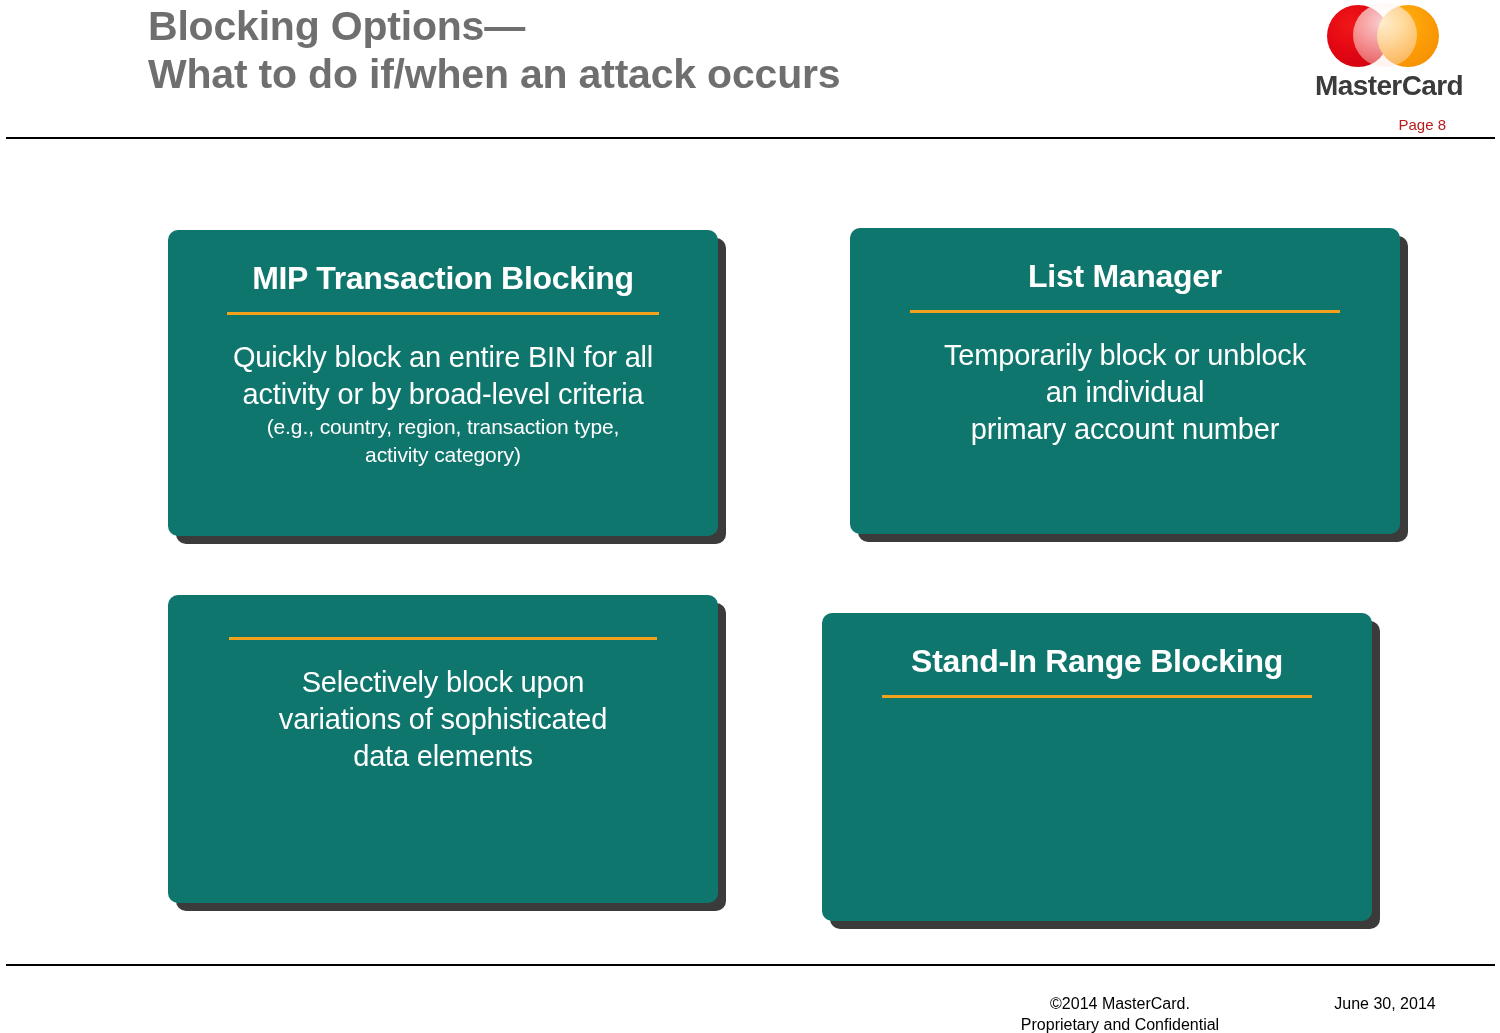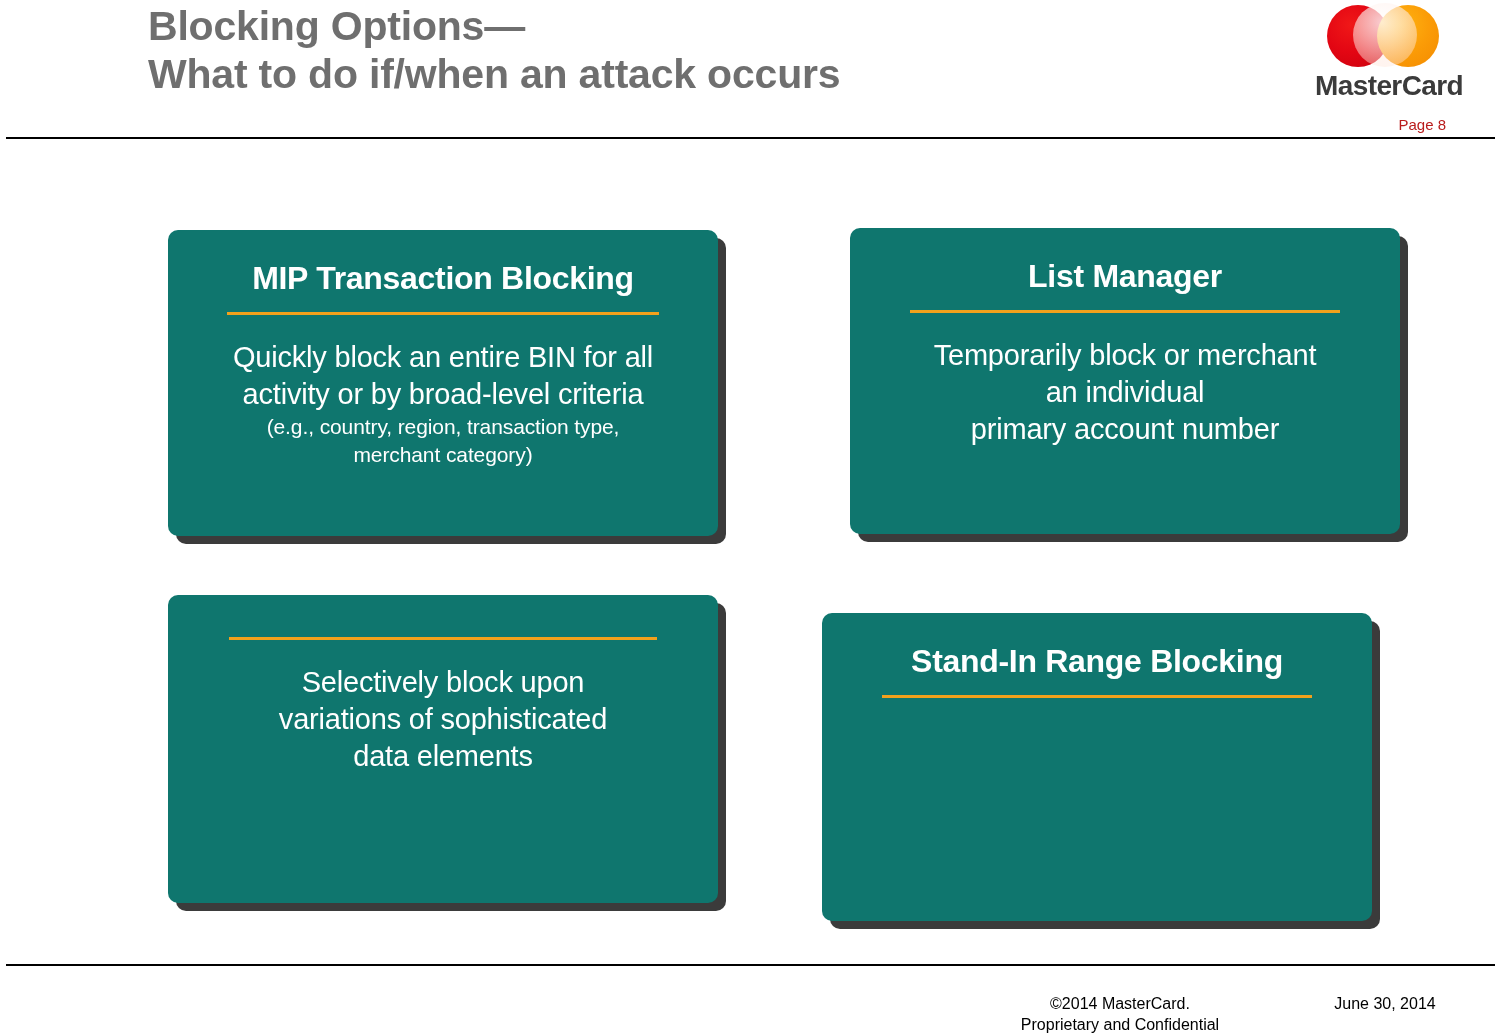--- a/index.html
+++ b/index.html
@@ -197,27 +197,27 @@
 <div id="page-number">Page 8</div>
 
 <div id="header-rule"></div>
 
 <div class="card" id="card-mip">
   <div class="card-title">MIP Transaction Blocking</div>
   <div class="card-divider"></div>
   <div class="card-body">Quickly block an entire BIN for all
 activity or by broad-level criteria</div>
   <div class="card-note">(e.g., country, region, transaction type,
-merchant category)</div>
+activity category)</div>
 </div>
 
 <div class="card" id="card-list">
   <div class="card-title">List Manager</div>
   <div class="card-divider"></div>
-  <div class="card-body">Temporarily block or merchant
+  <div class="card-body">Temporarily block or unblock
 an individual
 primary account number</div>
   <div class="card-note"></div>
 </div>
 
 <div class="card" id="card-fraud">
   <div class="card-divider"></div>
   <div class="card-body">Selectively block upon
 variations of sophisticated
 data elements</div>

